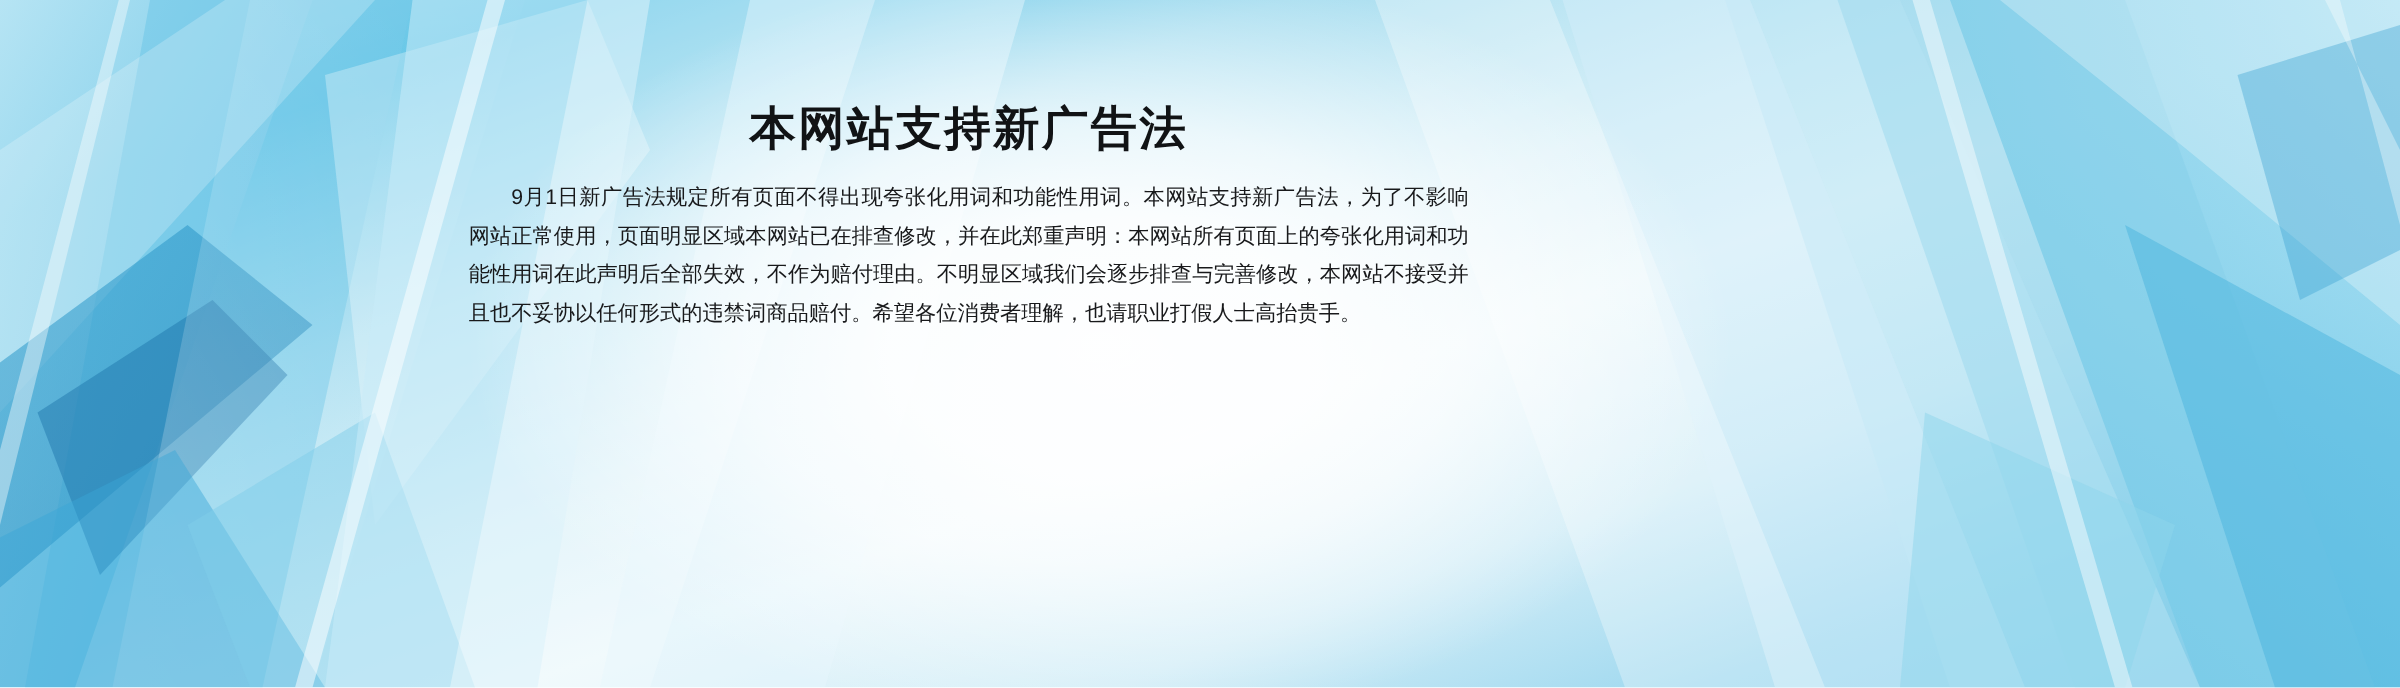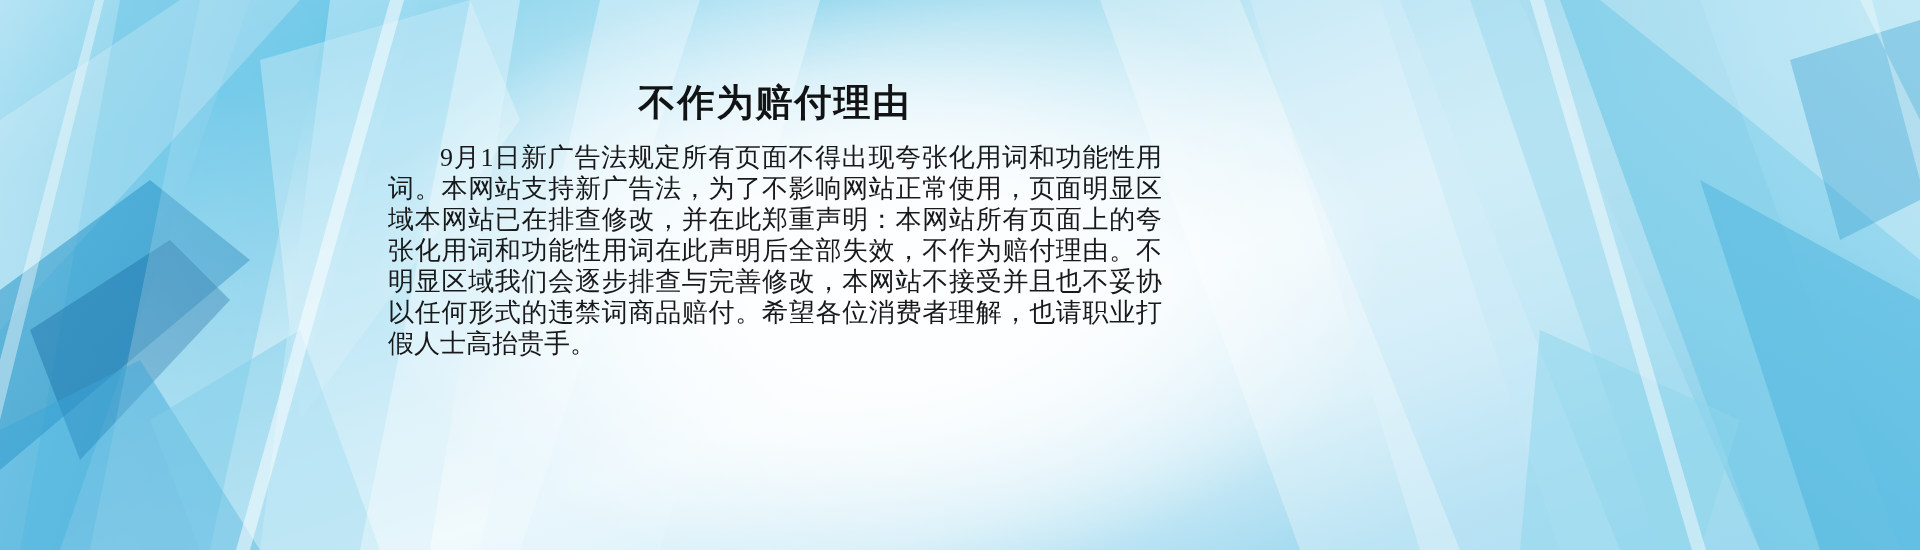--- a/index.html
+++ b/index.html
@@ -72,27 +72,27 @@
     font-weight: 700;
     color: #111315;
     text-align: center;
     letter-spacing: 2px;
     line-height: 50px;
     margin: 0 0 14px 0;
     font-family: "DejaVu Sans", "Liberation Sans", sans-serif;
   }
 
   .para {
-    font-size: 26px;
+    font-size: 17px;
     line-height: 31px;
     color: #18191b;
-    margin: 13px;
+    margin: 0;
     text-align: justify;
     text-justify: inter-ideograph;
-    font-family: Liberation Serif, serif;
+    font-family: Liberation Sans, sans-serif;
     letter-spacing: 0px;
   }
   .para.indent {
     text-indent: 2em;
   }
   .para + .para {
     margin-top: 0px;
   }
 </style>
 </head>
@@ -148,20 +148,20 @@
     <polygon points="1530,0 1544,0 1706,550 1692,550" fill="#ffffff" opacity="0.45"></polygon>
     <polygon points="95,0 104,0 0,420 0,360" fill="#ffffff" opacity="0.4"></polygon>
     <polygon points="1860,0 1872,0 1920,180 1920,120" fill="#ffffff" opacity="0.35"></polygon>
   </svg>
 
   <div class="glow"></div>
 
   <div id="content">
     <div class="doc">
 
-      <h1 class="doc-title">不作为赔付理由</h1>
+      <h1 class="doc-title">本网站支持新广告法</h1>
 
       <p class="para indent">9月1日新广告法规定所有页面不得出现夸张化用词和功能性用词。本网站支持新广告法，为了不影响网站正常使用，页面明显区域本网站已在排查修改，并在此郑重声明：本网站所有页面上的夸张化用词和功能性用词在此声明后全部失效，不作为赔付理由。不明显区域我们会逐步排查与完善修改，本网站不接受并且也不妥协以任何形式的违禁词商品赔付。希望各位消费者理解，也请职业打假人士高抬贵手。</p>
 
 
     </div>
   </div>
 </div>
 
 </body></html>

